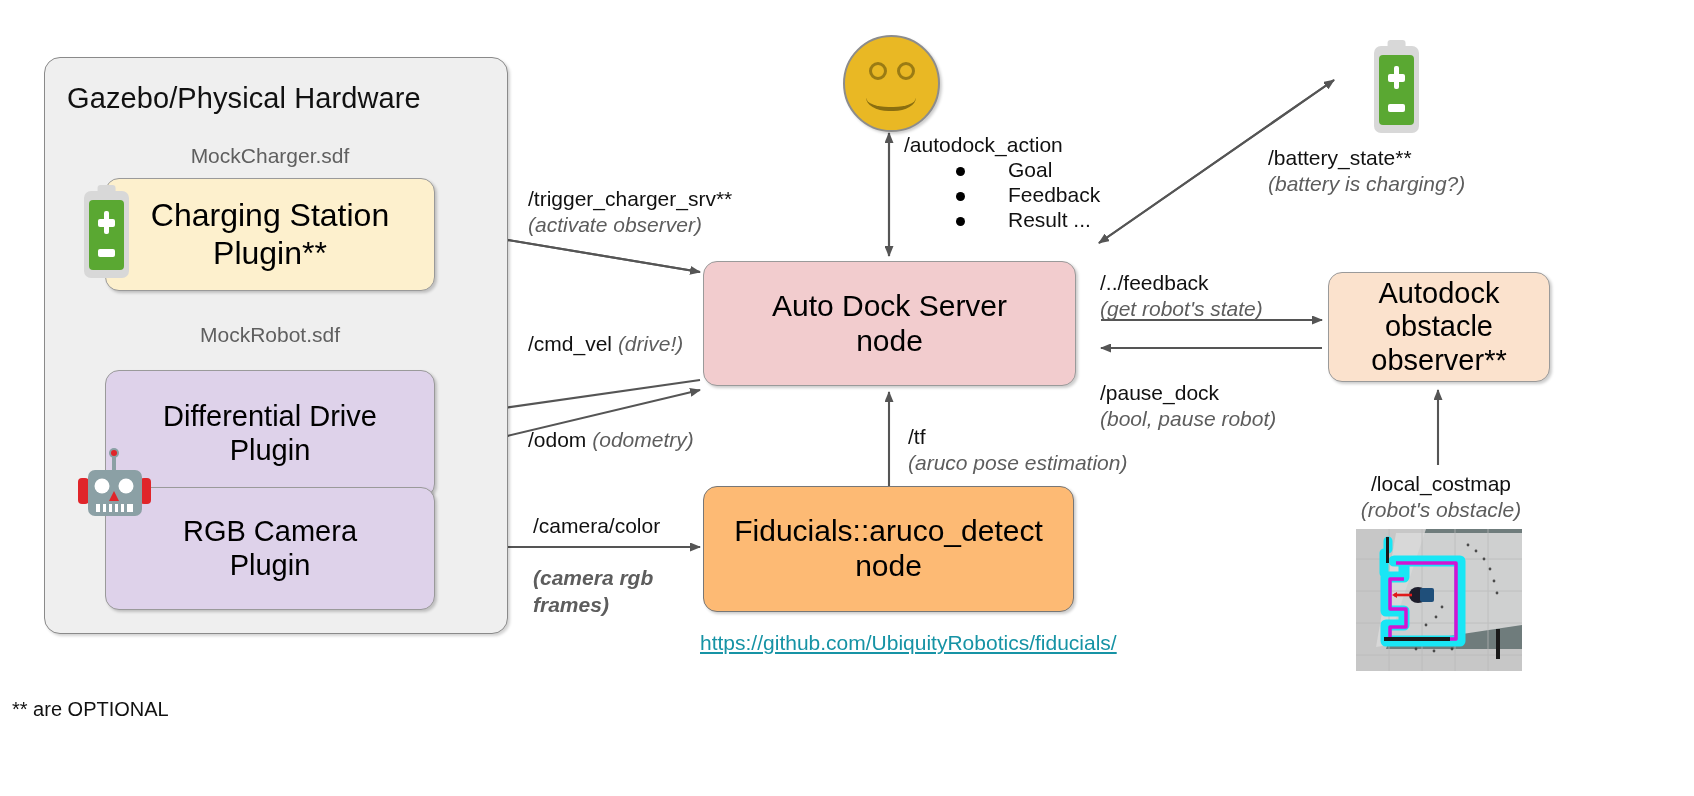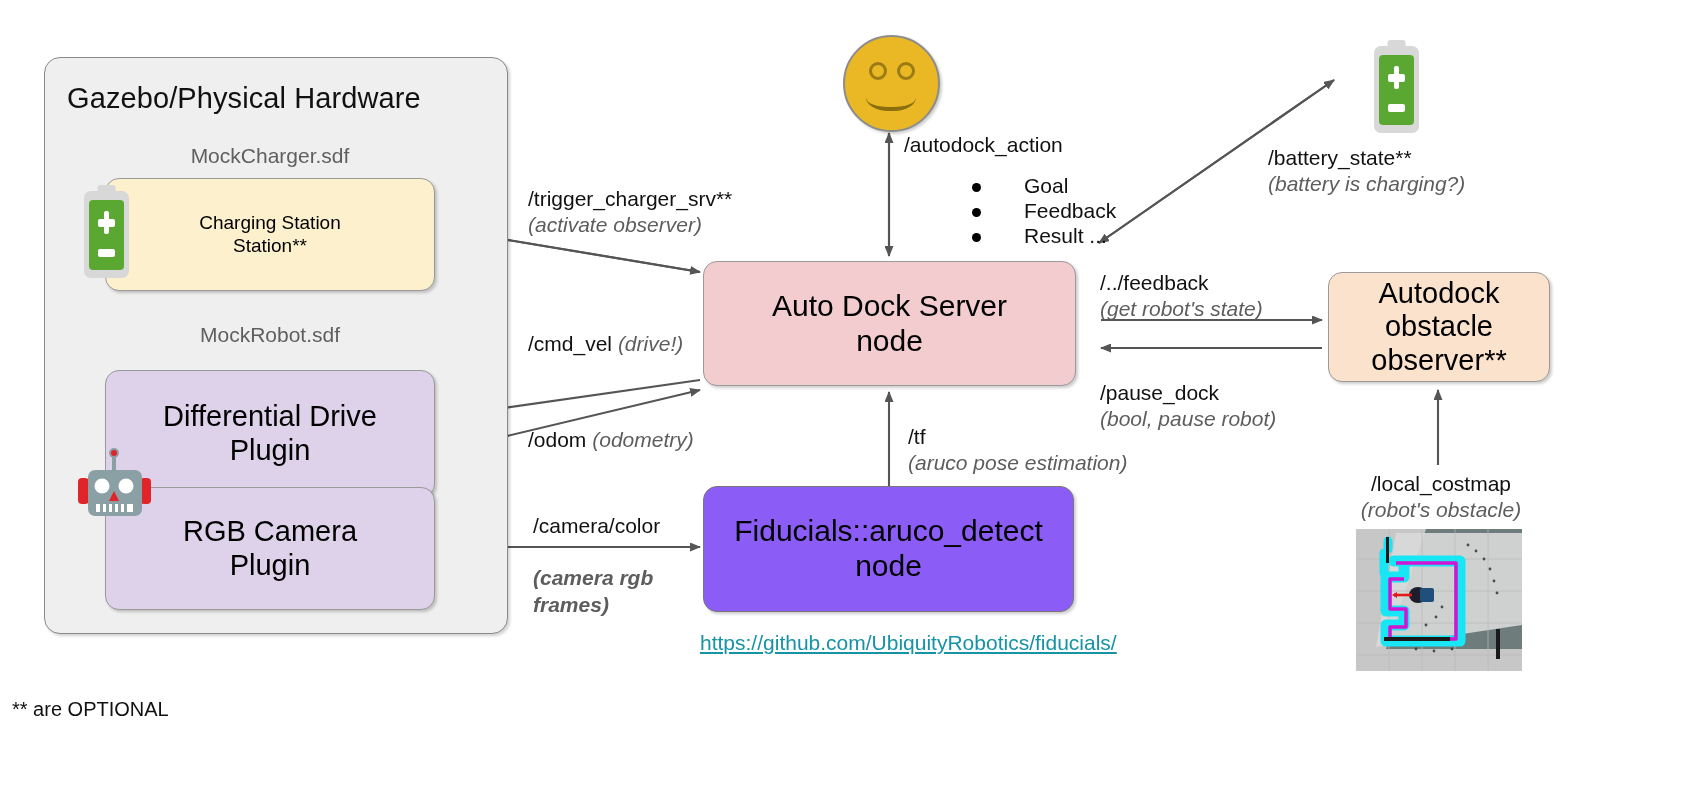--- a/index.html
+++ b/index.html
@@ -16,33 +16,33 @@
        border:1px solid #777;border-radius:14px;
        box-shadow:2px 2px 3px rgba(0,0,0,.20);}
 
   #gazebo-container{left:44px;top:57px;width:464px;height:577px;
        background:#efefef;border:1px solid #8a8a8a;border-radius:16px;
        display:block;box-shadow:2px 2px 3px rgba(0,0,0,.18);}
   #gazebo-title{position:absolute;left:22px;top:24px;font-size:29px;color:#111;
        letter-spacing:.1px;}
 
   #charger-box{left:105px;top:178px;width:330px;height:113px;background:#fdf0cd;
-       border-color:#9a9a9a;font-size:19px;}
+       border-color:#9a9a9a;font-size:32px;}
   #diffdrive-box{left:105px;top:370px;width:330px;height:128px;background:#ded2ea;
        border-color:#9a9a9a;font-size:29px;}
   #rgbcam-box{left:105px;top:487px;width:330px;height:123px;background:#ded2ea;
        border-color:#9a9a9a;font-size:29px;}
 
   .sdf-label{position:absolute;font-size:21px;color:#5f5f5f;text-align:center;width:330px;}
   #mockcharger-label{left:105px;top:144px;}
   #mockrobot-label{left:105px;top:323px;}
 
   #autodock-box{left:703px;top:261px;width:373px;height:125px;background:#f2ccce;
        border-color:#9a9a9a;font-size:30px;}
-  #fiducials-box{left:703px;top:486px;width:371px;height:126px;background:#8b5cf6;
+  #fiducials-box{left:703px;top:486px;width:371px;height:126px;background:#fdba74;
        border-color:#777;font-size:30px;}
   #observer-box{left:1328px;top:272px;width:222px;height:110px;background:#fbe2cd;
        border-color:#9a9a9a;font-size:29px;}
 
   
   .lbl{position:absolute;font-size:21px;color:#111;line-height:1.25;white-space:nowrap;}
   .lbl .it{font-style:italic;color:#5d5d5d;}
   .lbl .it-blk{display:block;font-style:italic;color:#5d5d5d;}
 
   #lbl-trigger{left:528px;top:186px;}
@@ -52,21 +52,21 @@
   #lbl-camera-sub{left:533px;top:565px;font-style:italic;color:#5d5d5d;
        line-height:1.28;white-space:normal;width:130px;font-weight:bold;}
   #lbl-autodock{left:904px;top:132px;}
   #lbl-tf{left:908px;top:424px;}
   #lbl-battery{left:1268px;top:145px;}
   #lbl-feedback{left:1100px;top:270px;}
   #lbl-pause{left:1100px;top:364px;margin-top:16px;}
   #lbl-costmap{left:1355px;top:471px;text-align:center;width:172px;white-space:normal;}
 
   
-  .bullets{margin:16px;padding:0 0 0 52px;list-style:none;}
+  .bullets{margin:0;padding:0 0 0 52px;list-style:none;}
   .bullets li{position:relative;font-size:21px;line-height:1.18;padding-left:52px;}
   .bullets li:before{content:"";position:absolute;left:0;top:9px;width:9px;height:9px;
        border-radius:50%;background:#000;}
 
   
   #fiducials-link{position:absolute;left:700px;top:631px;width:400px;text-align:center;
        font-size:21px;color:#1693a5;text-decoration:underline;cursor:pointer;}
 
   #footnote{position:absolute;left:12px;top:698px;font-size:20px;color:#111;}
 
@@ -148,21 +148,21 @@
 
   <div id="gazebo-container" class="box">
     <div id="gazebo-title">Gazebo/Physical Hardware</div>
   </div>
 
   <div class="sdf-label" id="mockcharger-label">MockCharger.sdf</div>
 
   <div class="box" id="charger-box">
     <span>
       <span>Charging Station</span><br>
-      <span>Station**</span>
+      <span>Plugin**</span>
     </span>
   </div>
 
   <div class="battery" id="battery-charger">
     <div class="cap"></div>
     <div class="body">
       <div class="fill">
         <div class="plus-h"></div>
         <div class="plus-v"></div>
         <div class="minus"></div>

